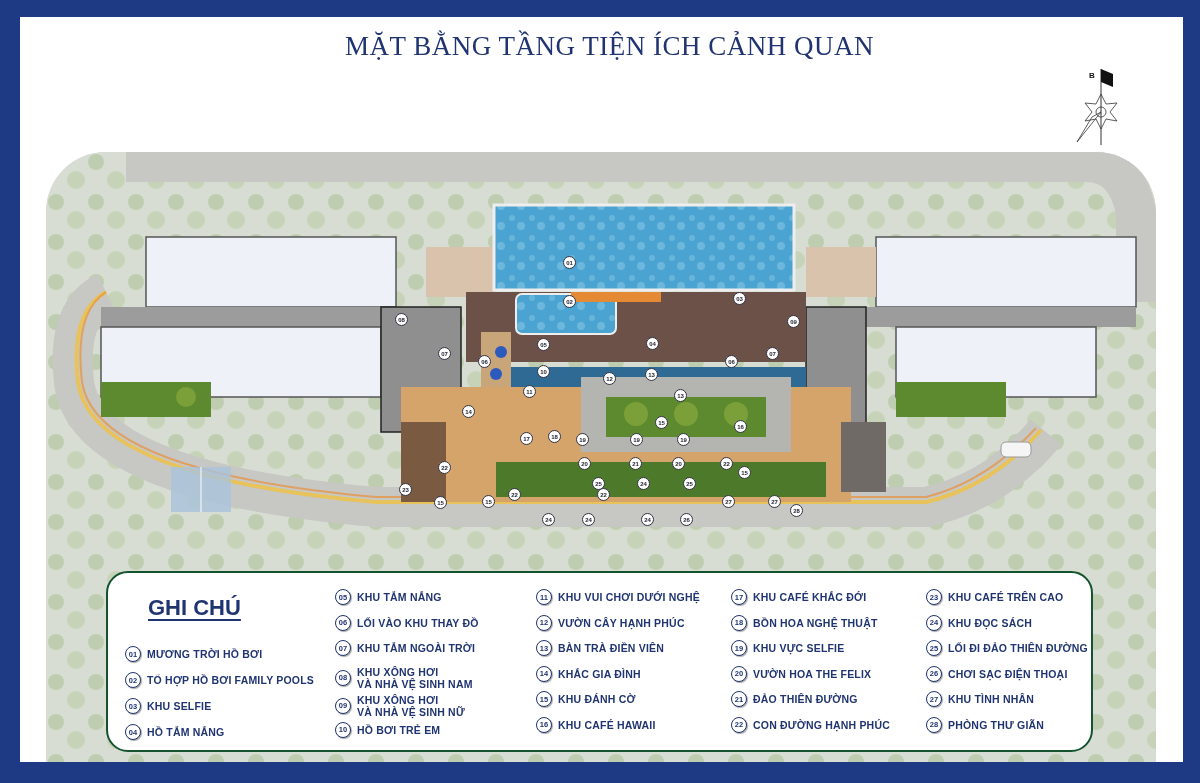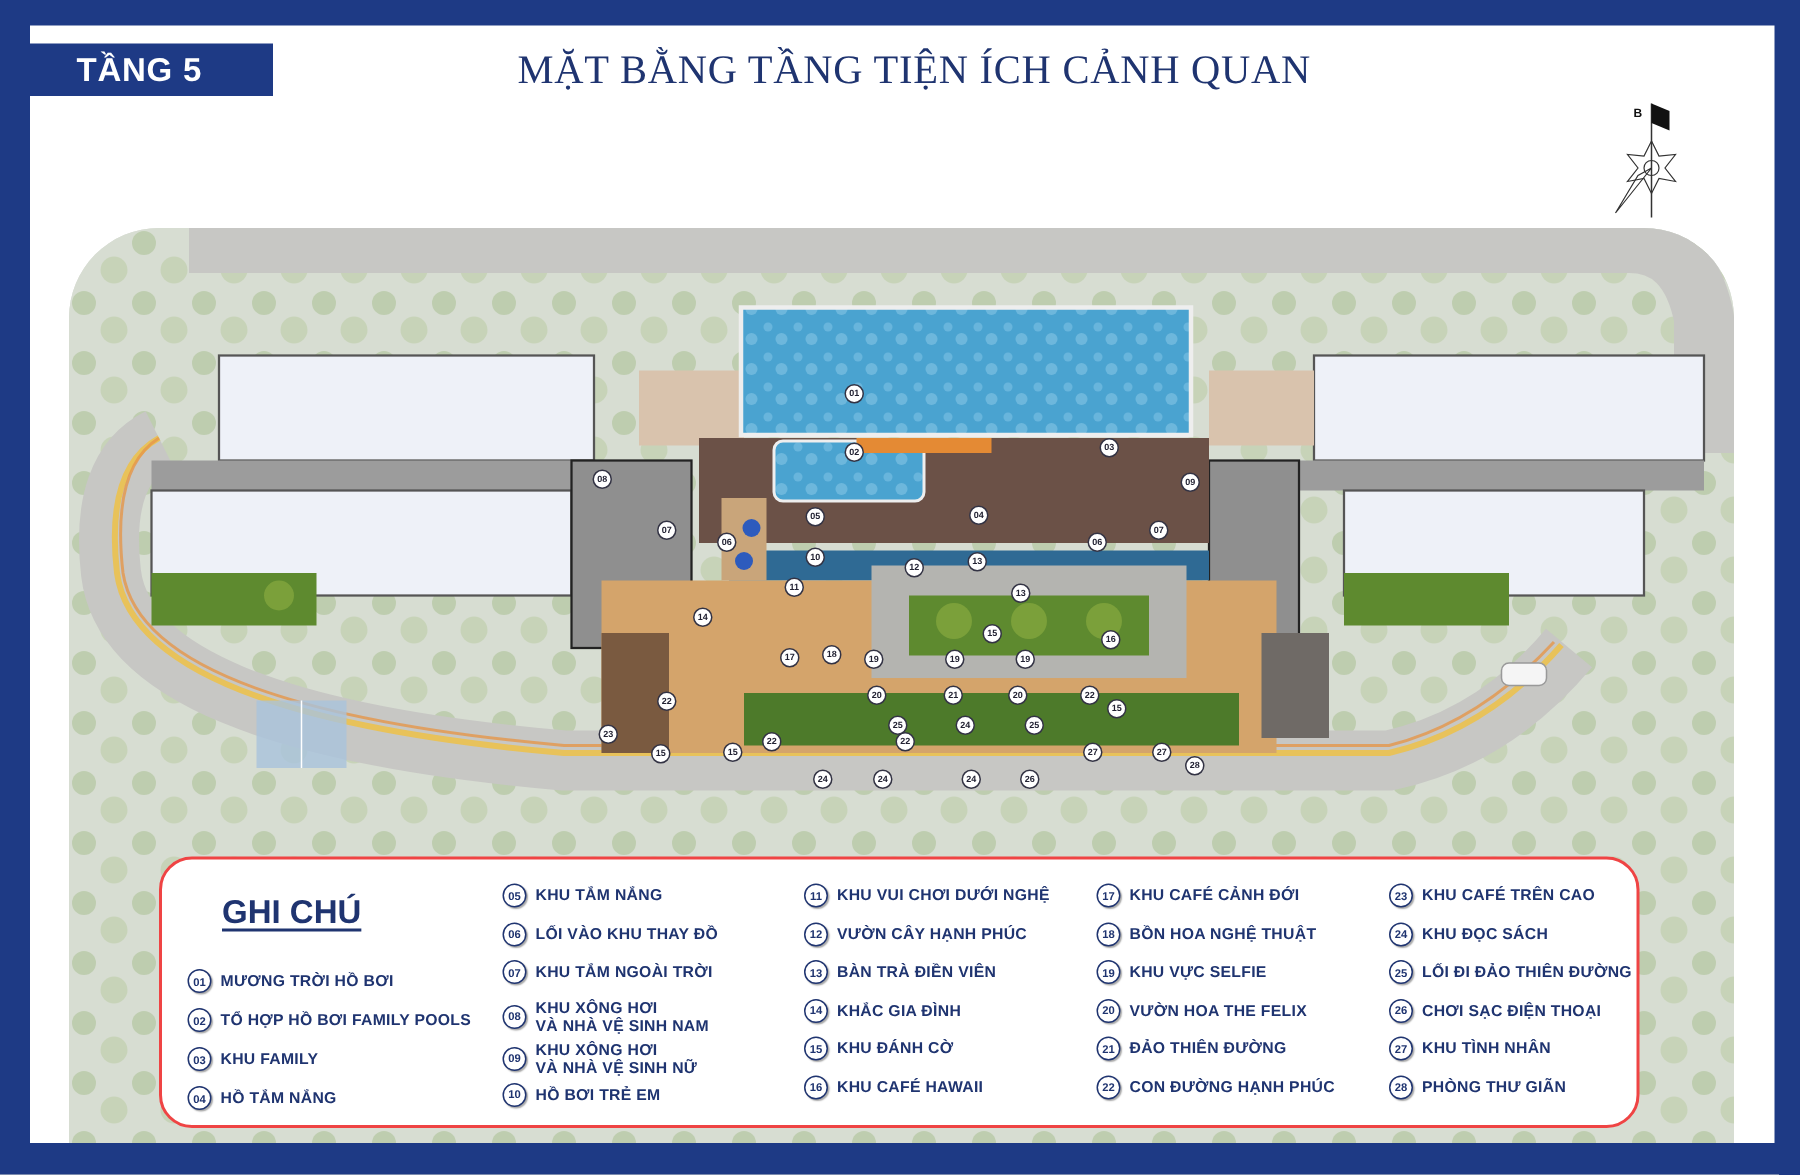--- a/index.html
+++ b/index.html
@@ -7,35 +7,32 @@
   .frame { position: absolute; left: 20px; top: 17px; width: 1163px; height: 745px; background: #ffffff; overflow: hidden; }
   .floor-badge { position: absolute; left: 0; top: 12px; width: 162px; height: 35px; background: #1e3a85; color: #fff; font-weight: bold; font-size: 22px; display: flex; align-items: center; padding-left: 31px; letter-spacing: 0.5px; }
   .title { position: absolute; left: 16px; right: 0; top: 14px; text-align: center; font-family: "Liberation Serif", serif; color: #1f3470; font-size: 27px; letter-spacing: 0.5px; }
   .brand { position: absolute; left: 447px; top: 57px; width: 280px; height: 80px; color: #1f3470; font-family: "Liberation Serif", serif; }
   .brand .the { position: absolute; left: 0; top: 18px; font-size: 44px; }
   .brand .sep { position: absolute; left: 69px; top: 0; width: 1px; height: 78px; background: #8a96b8; }
   .brand .felix { position: absolute; left: 84px; top: -2px; font-size: 60px; letter-spacing: 2px; }
   .brand .tag { position: absolute; left: 86px; top: 65px; font-size: 7px; font-family: "Liberation Sans", sans-serif; color: #555; letter-spacing: 0.3px; white-space: nowrap; }
   .compass { position: absolute; left: 1045px; top: 40px; width: 70px; height: 90px; }
   .map { position: absolute; left: 26px; top: 135px; width: 1110px; height: 610px; border-radius: 60px 60px 0 0; overflow: hidden; background: #d9dcd6; }
-  .legend { position: absolute; left: 86px; top: 554px; width: 987px; height: 181px; background: #fff; border: 2px solid #ef4444; border-radius: 22px; }
+  .legend { position: absolute; left: 86px; top: 554px; width: 987px; height: 181px; background: #fff; border: 2px solid #14532d; border-radius: 22px; }
   .legend-title { position: absolute; left: 40px; top: 22px; font-size: 22px; font-weight: bold; color: #1f3470; text-decoration: underline; text-underline-offset: 4px; }
   .item { position: absolute; display: flex; align-items: center; gap: 6px; white-space: nowrap; }
   .num { width: 16px; height: 16px; border-radius: 50%; border: 1.4px solid #1f3470; font-size: 7.5px; color: #1f3470; display: flex; align-items: center; justify-content: center; font-weight: bold; background: #fff; box-shadow: 1px 1px 1px rgba(0,0,0,0.35); flex-shrink: 0; }
   .lbl { font-size: 10.5px; font-weight: bold; color: #1f3470; line-height: 12px; letter-spacing: 0.2px; }
   .marker { position: absolute; width: 13px; height: 13px; border-radius: 50%; background: #fff; border: 1px solid #334; font-size: 6px; color: #223; display: flex; align-items: center; justify-content: center; font-weight: bold; }
 </style>
 </head>
 <body>
 
 <div class="frame">
 
-  <div class="floor-badge">
-    <span>TẦNG 5</span>
-  </div>
 
   <div class="title">MẶT BẰNG TẦNG TIỆN ÍCH CẢNH QUAN</div>
 
 
   <div class="compass">
     <svg width="70" height="90" viewBox="0 0 70 90">
       <line x1="36" y1="12" x2="36" y2="88" stroke="#333" stroke-width="1"></line>
       <polygon points="36,12 48,17 48,30 36,25" fill="#111"></polygon>
       <text x="24" y="21" font-size="8" font-weight="bold" font-family="Liberation Sans, sans-serif" fill="#111">B</text>
       <g fill="none" stroke="#333" stroke-width="0.8">
@@ -163,21 +160,21 @@
         <div class="item" style="left: 17px; top: 73px;">
           <span class="num">01</span>
           <span class="lbl"><span>MƯƠNG TRỜI HỒ BƠI</span></span>
         </div>
         <div class="item" style="left: 17px; top: 99px;">
           <span class="num">02</span>
           <span class="lbl"><span>TỔ HỢP HỒ BƠI FAMILY POOLS</span></span>
         </div>
         <div class="item" style="left: 17px; top: 125px;">
           <span class="num">03</span>
-          <span class="lbl"><span>KHU FAMILY</span></span>
+          <span class="lbl"><span>KHU SELFIE</span></span>
         </div>
         <div class="item" style="left: 17px; top: 151px;">
           <span class="num">04</span>
           <span class="lbl"><span>HỒ TẮM NẮNG</span></span>
         </div>
         <div class="item" style="left: 227px; top: 16px;">
           <span class="num">05</span>
           <span class="lbl"><span>KHU TẮM NẮNG</span></span>
         </div>
         <div class="item" style="left: 227px; top: 41.5px;">
@@ -219,21 +216,21 @@
         <div class="item" style="left: 428px; top: 118px;">
           <span class="num">15</span>
           <span class="lbl"><span>KHU ĐÁNH CỜ</span></span>
         </div>
         <div class="item" style="left: 428px; top: 143.5px;">
           <span class="num">16</span>
           <span class="lbl"><span>KHU CAFÉ HAWAII</span></span>
         </div>
         <div class="item" style="left: 623px; top: 16px;">
           <span class="num">17</span>
-          <span class="lbl"><span>KHU CAFÉ CẢNH ĐỚI</span></span>
+          <span class="lbl"><span>KHU CAFÉ KHẮC ĐỚI</span></span>
         </div>
         <div class="item" style="left: 623px; top: 41.5px;">
           <span class="num">18</span>
           <span class="lbl"><span>BỒN HOA NGHỆ THUẬT</span></span>
         </div>
         <div class="item" style="left: 623px; top: 67px;">
           <span class="num">19</span>
           <span class="lbl"><span>KHU VỰC SELFIE</span></span>
         </div>
         <div class="item" style="left: 623px; top: 92.5px;">

